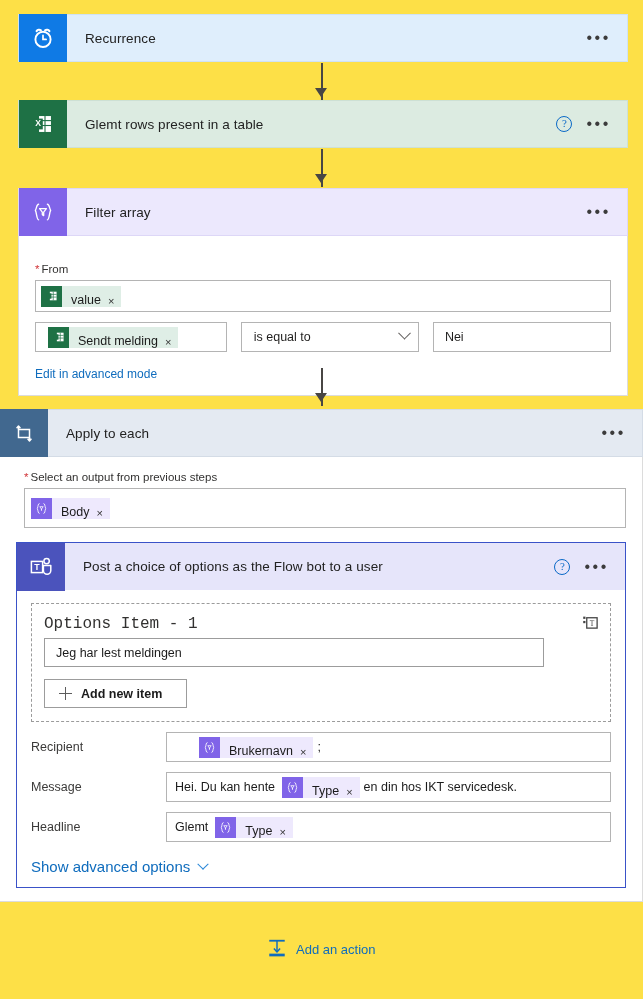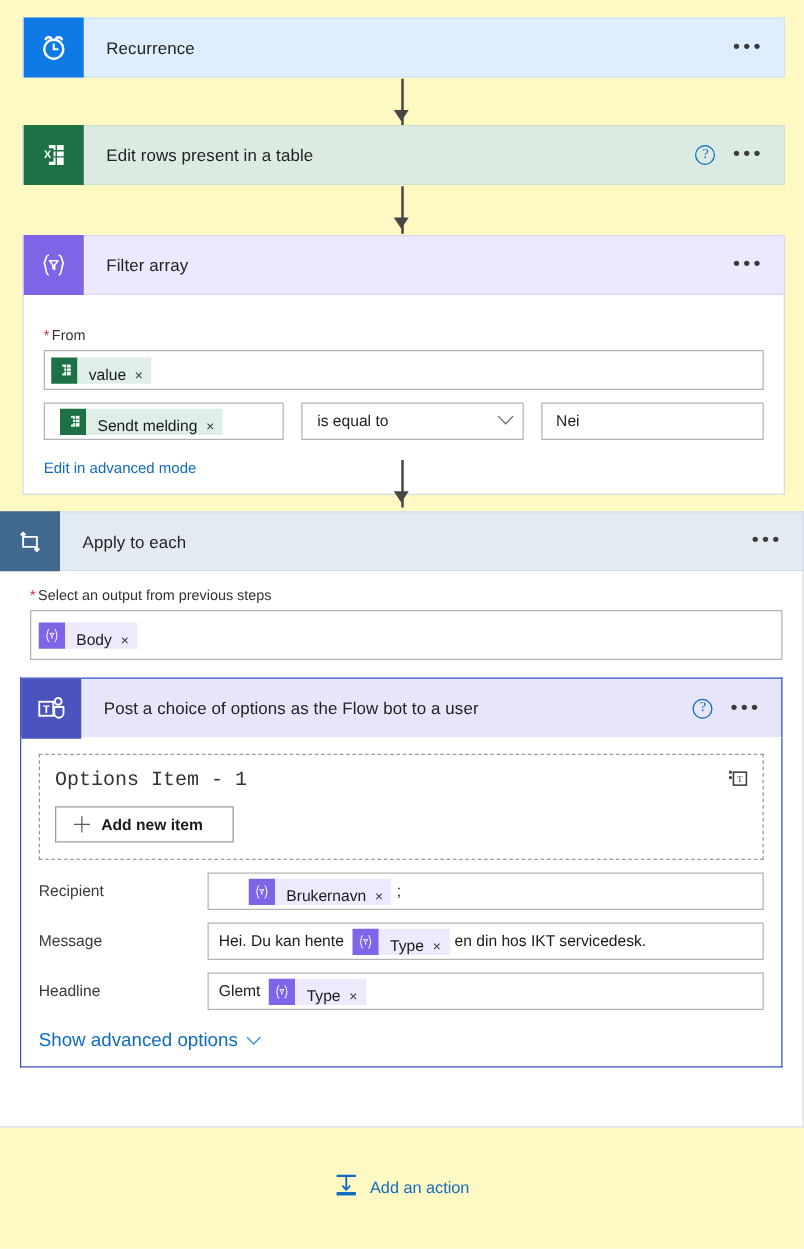--- a/index.html
+++ b/index.html
@@ -3,21 +3,21 @@
 <meta charset="utf-8">
 <style>
   * { box-sizing: border-box; }
   html, body {
     margin: 0; padding: 0;
     background: #ffffff;
     font-family: "Liberation Sans", sans-serif;
   }
   body { width: 643px; height: 999px; position: relative; overflow: hidden; }
 
-  .canvas { position: relative; width: 643px; height: 999px; background: #fef9c3; }
+  .canvas { position: relative; width: 643px; height: 999px; background: #fde047; }
 
   
   .card { position: absolute; }
   .card-head {
     display: flex; align-items: center;
     height: 48px;
     border: 1px solid #dcdcdc;
   }
   .card-icon {
     width: 48px; height: 48px; min-width: 48px;
@@ -197,21 +197,21 @@
         <svg width="26" height="26" viewBox="0 0 26 26">
           <rect x="8.5" y="4.5" width="13" height="17" fill="#fff"></rect>
           <rect x="8.5" y="4.5" width="13" height="17" fill="none" stroke="#1e7145" stroke-width="1.1"></rect>
           <line x1="8.5" y1="9.6" x2="21.5" y2="9.6" stroke="#1e7145" stroke-width="1.1"></line>
           <line x1="8.5" y1="14.5" x2="21.5" y2="14.5" stroke="#1e7145" stroke-width="1.1"></line>
           <line x1="15" y1="4.5" x2="15" y2="21.5" stroke="#1e7145" stroke-width="1.1"></line>
           <rect x="3.2" y="7.6" width="9.6" height="10.8" fill="#1e7145"></rect>
           <text x="8" y="15.4" font-size="8.6" font-family="Liberation Sans, sans-serif" font-weight="bold" fill="#fff" text-anchor="middle">X</text>
         </svg>
       </div>
-      <div class="card-title">Edit rows present in a table</div>
+      <div class="card-title">Glemt rows present in a table</div>
       <div class="head-actions">
         <div class="help-icon">?</div>
         <div class="ellipsis">•••</div>
       </div>
     </div>
   </div>
 
   <div class="connector" style="left:321px; top:149px; height:38px;"></div>
   <div class="arrow-head" style="left:315px; top:174px;"></div>
 
@@ -340,20 +340,23 @@
           <div class="head-actions">
             <div class="help-icon">?</div>
             <div class="ellipsis">•••</div>
           </div>
         </div>
 
         <div class="teams-body">
 
           <div class="options-group">
             <div class="opt-label">Options Item - 1</div>
+            <div class="opt-input">
+              <span>Jeg har lest meldingen</span>
+            </div>
             <div class="add-btn">
               <span class="plus"></span>
               <span>Add new item</span>
             </div>
             <div class="t-icon">
               <svg width="19" height="19" viewBox="0 0 22 22">
                 <rect x="5.5" y="5.5" width="12" height="12" fill="none" stroke="#444" stroke-width="1.5"></rect>
                 <text x="11.5" y="14.6" font-size="8.6" font-family="Liberation Serif, serif" fill="#444" text-anchor="middle">T</text>
                 <rect x="1.4" y="4.2" width="2.6" height="2.6" fill="#444"></rect>
                 <rect x="1.4" y="9.2" width="2.6" height="2.6" fill="#444"></rect>

